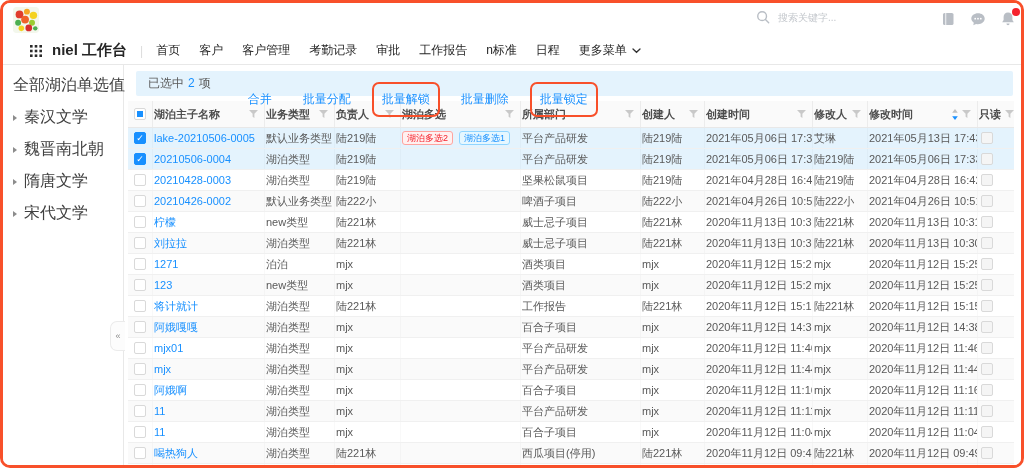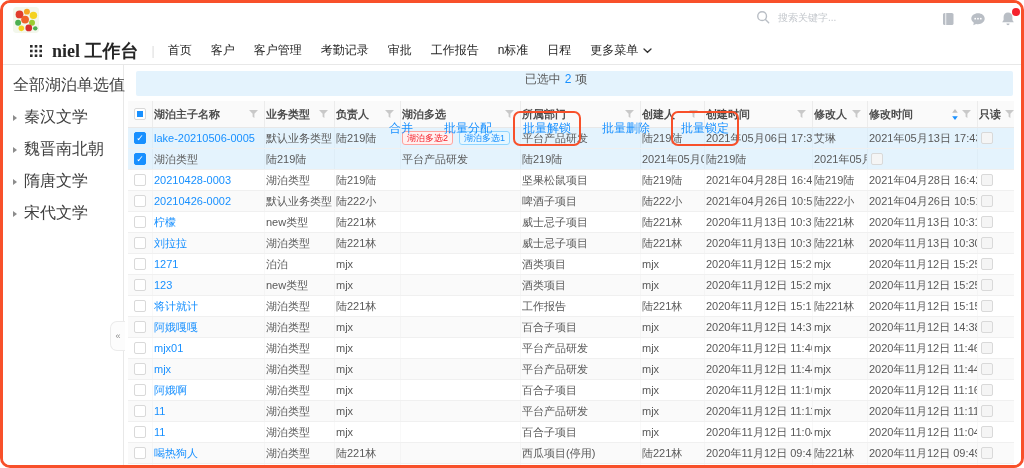--- a/index.html
+++ b/index.html
@@ -14,40 +14,40 @@
     font-family:"Liberation Sans",sans-serif;}
   .search input::placeholder{color:#c3c7cc;}
   .top-icons{position:absolute;right:5px;top:8px;display:flex;gap:14px;align-items:center;}
   .top-ic{position:relative;width:16px;height:16px;display:inline-flex;}
   .badge{position:absolute;right:-4px;top:-3px;width:8px;height:8px;border-radius:50%;background:#f5222d;}
 
   
   .navbar{position:absolute;left:0;top:34px;right:0;height:28px;border-bottom:1px solid #e8e8e8;
     display:flex;align-items:center;font-size:12px;color:#262626;box-sizing:border-box;background:#fff;}
   .nav-grid{margin-left:27px;display:inline-flex;}
-  .nav-title{margin-left:10px;font-weight:bold;font-size:18px;white-space:nowrap;font-family:Liberation Serif, serif;}
+  .nav-title{margin-left:10px;font-weight:bold;font-size:15px;white-space:nowrap;}
   .nav-divider{margin:0 13px;color:#dcdcdc;}
   .nav-menu{display:flex;align-items:center;gap:19px;}
   .nav-item{white-space:nowrap;cursor:pointer;}
   .nav-item.more{display:inline-flex;align-items:center;gap:5px;}
 
   
   .sidebar{position:absolute;left:0;top:62px;bottom:0;width:121px;border-right:1px solid #e8e8e8;
     box-sizing:border-box;padding:10px 6px 0 10px;font-size:16px;color:#404040;background:#fff;}
   .sidebar-title{margin-bottom:11px;white-space:nowrap;}
   .tree-item{display:flex;align-items:center;gap:7px;margin-bottom:11px;cursor:pointer;white-space:nowrap;}
   .caret{width:0;height:0;border-left:4px solid #8c8c8c;border-top:3.5px solid transparent;border-bottom:3.5px solid transparent;flex:0 0 auto;}
   .collapse-handle{position:absolute;left:107px;top:318px;width:14px;height:28px;background:#fcfcfc;
     border:1px solid #ebebeb;border-right:none;border-radius:7px 0 0 7px;display:flex;align-items:center;
     justify-content:center;font-size:9px;color:#8c8c8c;z-index:3;cursor:pointer;}
 
   
   .main{position:absolute;left:122px;top:62px;right:0;bottom:0;background:#fff;}
   .toolbar{margin:6px 8px 0 11px;height:25px;background:var(--toolbar-bg,#e4f3fd);border-radius:2px;
-    display:flex;align-items:center;font-size:12px;color:#595959;padding:0 12px;box-sizing:border-box;flex-direction:column;}
+    display:flex;align-items:center;font-size:12px;color:#595959;padding:0 12px;box-sizing:border-box;}
   .tb-selected{margin-right:37px;white-space:nowrap;}
   .tb-count{color:var(--accent,#1890ff);margin:0 4px;}
   .tb-actions{display:flex;align-items:center;margin-top:32px;}
   .tb-action{color:var(--accent,#1890ff);margin-right:31px;position:relative;cursor:pointer;white-space:nowrap;}
   .tb-action.hl::before{content:'';position:absolute;left:-10px;right:-10px;top:-9px;bottom:-9px;
     border:2.5px solid var(--annot,#f8502a);border-radius:7px;pointer-events:none;}
 
   
   .table{margin:5px 7px 0 3px;font-size:11px;}
   .thead{display:flex;height:26px;background:#fafafa;border-bottom:1px solid #e8e8e8;color:#4d4d4d;
@@ -318,20 +318,23 @@
             <div class="td">艾琳</div>
             <div class="td">2021年05月13日 17:43</div>
             <div class="td">
               <span class="cb disabled"></span>
             </div>
           </div>
           <div class="tr selected">
             <div class="td">
               <span class="cb checked">✓</span>
             </div>
+            <div class="td">
+              <span class="link">20210506-0004</span>
+            </div>
             <div class="td">湖泊类型</div>
             <div class="td">陆219陆</div>
             <div class="td"></div>
             <div class="td">平台产品研发</div>
             <div class="td">陆219陆</div>
             <div class="td">2021年05月06日 17:33</div>
             <div class="td">陆219陆</div>
             <div class="td">2021年05月06日 17:33</div>
             <div class="td">
               <span class="cb disabled"></span>

